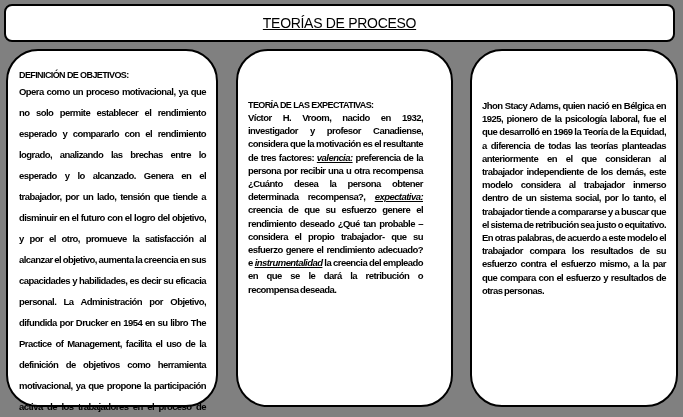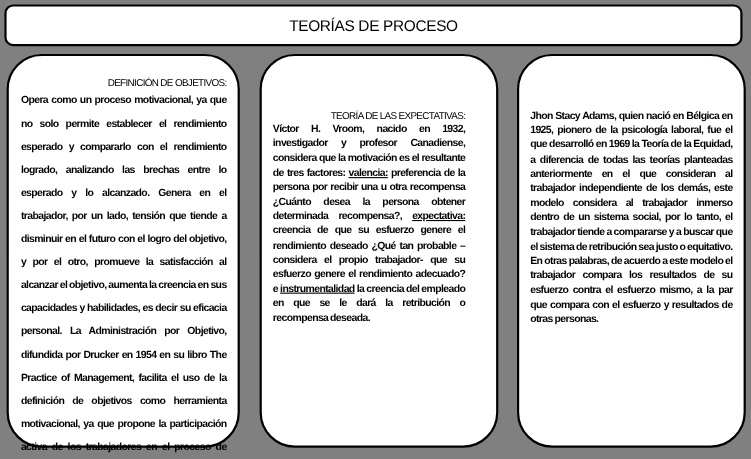--- a/index.html
+++ b/index.html
@@ -18,55 +18,56 @@
       border: 2px solid #000;
       border-radius: 8px;
       box-sizing: border-box;
       display: flex; align-items: center; justify-content: center;
     }
     .title-text {
       font-family: "Liberation Sans Narrow", "Liberation Sans", sans-serif;
       font-size: 14px;
       color: #000;
       letter-spacing: -0.3px;
+      text-decoration: underline;
     }
     .panel {
       position: absolute;
       top: 49px;
       height: 358px;
       background: #ffffff;
       border: 2px solid #000;
       border-radius: 32px;
       box-sizing: border-box;
       display: flex; flex-direction: column;
     }
     .panel.left  { left: 6px;   width: 212px; padding: 18px 10px 0 11px; }
     .panel.mid   { left: 236px; width: 217px; padding: 48px 28px 0 10px; }
     .panel.right { left: 470px; width: 208px; padding: 48px 10px 0 10px; }
 
     .panel-heading {
-      font-weight: normal;
+      font-weight: bold;
       font-size: 9px;
-      text-align: right;
+      text-align: left;
       line-height: 12px;
       letter-spacing: -0.6px;
       color: #000;
     }
     .panel-body {
       font-weight: bold;
       font-size: 9.5px;
       line-height: 21px;
       text-align: justify;
       letter-spacing: -0.55px;
       word-spacing: -0.5px;
       color: #000;
     }
     .panel.mid .panel-body,
     .panel.right .panel-body { line-height: 13.2px; }
-    .term { text-decoration: underline; }
+    .term { text-decoration: underline; font-style: italic; }
     .formula {
       font-weight: bold;
       font-size: 9px;
       text-align: center;
       line-height: 13px;
       letter-spacing: -0.6px;
       color: #000;
     }
   </style>
 </head>

